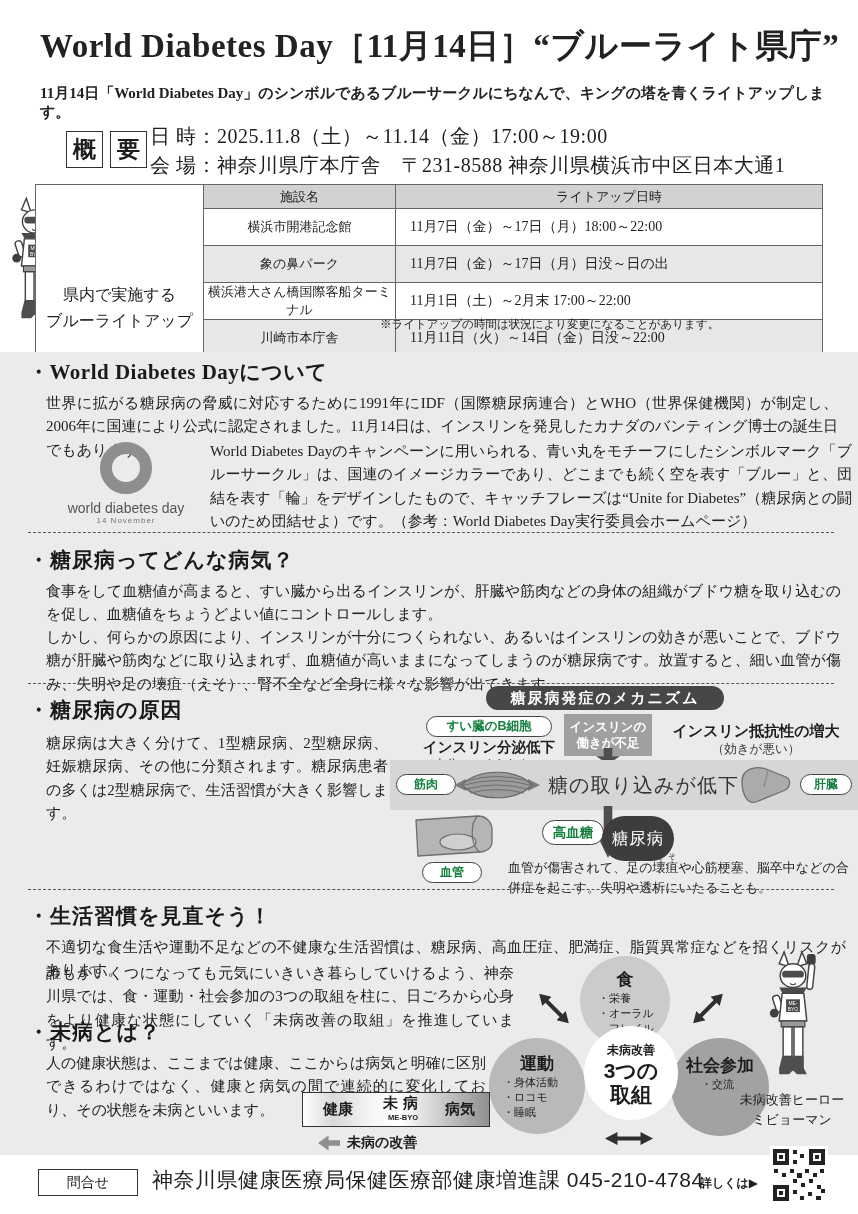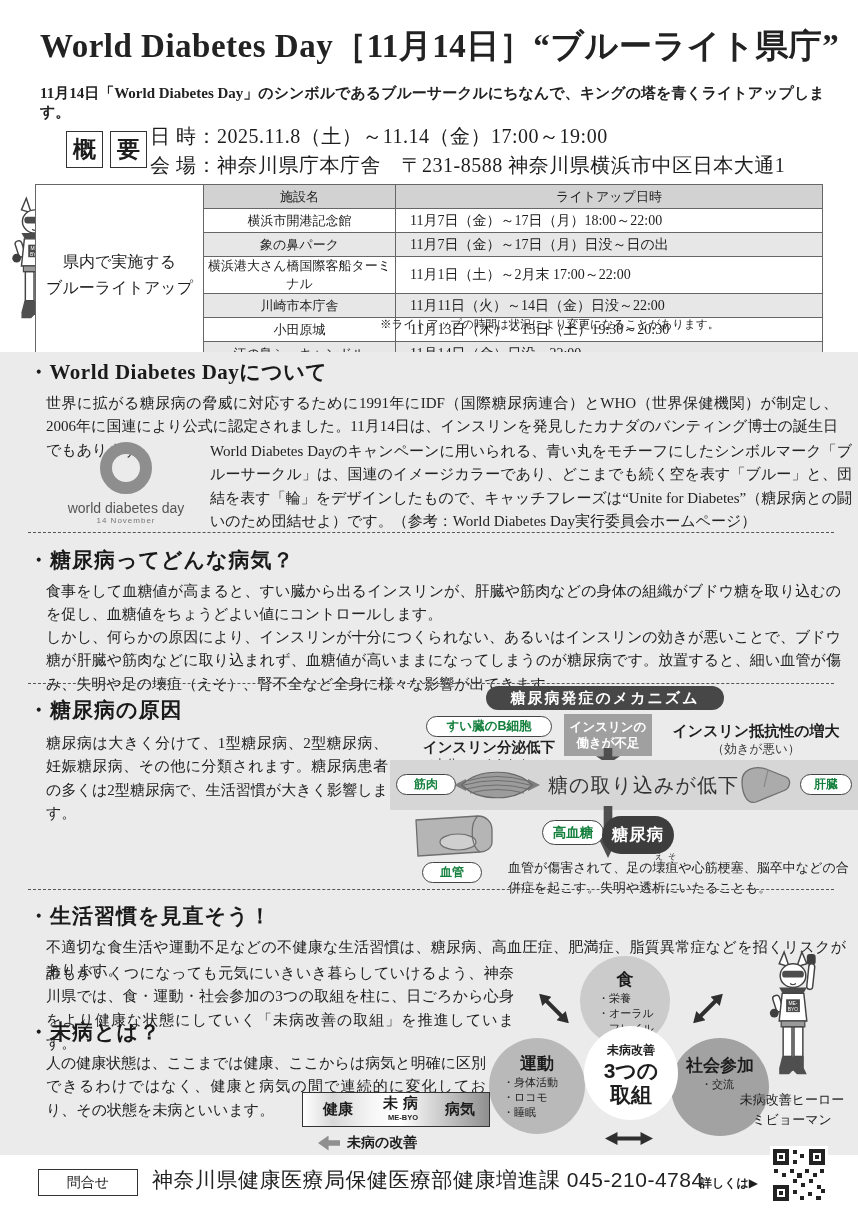--- a/index.html
+++ b/index.html
@@ -15,21 +15,21 @@
   .gaiyo { position:absolute; top:131px; left:66px; display:flex; gap:7px; }
   .gaiyo .ch { width:37px; height:37px; border:1.6px solid #333; display:flex; align-items:center; justify-content:center; font-size:23px; font-weight:700; background:#fff; }
   .ov-line1 { position:absolute; top:123px; left:150px; font-size:20px; letter-spacing:0.5px; }
   .ov-line2 { position:absolute; top:152px; left:150px; font-size:20px; letter-spacing:0.5px; }
 
   table.lightup { position:absolute; top:184px; left:35px; border-collapse:collapse; border:1.6px solid #555; background:#fff; }
   table.lightup th, table.lightup td { border:1px solid #666; }
   table.lightup th { width:192px; height:24px; background:#d2d2d2; font-size:13px; font-weight:400; }
   table.lightup th.sched-h { width:427px; }
   table.lightup td.side { width:168px; text-align:center; font-size:16px; line-height:1.6; background:#fff; }
-  table.lightup td.fac { height:24px; text-align:center; font-size:13px; }
+  table.lightup td.fac { height:37px; text-align:center; font-size:13px; }
   table.lightup td.sch { font-size:14px; padding-left:14px; }
   table.lightup tr:nth-child(odd):not(:first-child) td { background:#e7e7e7; }
   .table-note { position:absolute; top:317px; left:380px; width:443px; text-align:left; font-size:11.5px; color:#222; }
 
   .mascot-left { position:absolute; top:190px; left:6px; width:58px; height:148px; }
   .mascot-right { position:absolute; top:598px; left:753px; width:80px; height:138px; }
   .mascot-caption { position:absolute; top:738px; left:728px; width:128px; text-align:center; font-size:13px; line-height:1.5; }
 
   
   .gray-body { position:absolute; top:352px; left:0; width:858px; height:803px; background:#ebebeb;padding-left:41px; }
@@ -57,21 +57,21 @@
   .arrow-down { background:#4f4f4f; clip-path:polygon(32% 0,68% 0,68% 52%,100% 52%,50% 100%,0 52%,32% 52%); }
   .dg-arrow1 { position:absolute; left:206px; top:62px; width:24px; height:16px; }
   .dg-arrow2 { position:absolute; left:206px; top:120px; width:24px; height:52px; z-index:0; }
   .band { position:absolute; left:0; top:74px; width:468px; height:50px; background:#d6d6d6; }
   .band .pill-muscle { position:absolute; left:6px; top:14px; width:60px; height:21px; }
   .band .pill-liver  { position:absolute; left:410px; top:14px; width:52px; height:21px; }
   .band .muscle-icon { position:absolute; left:62px; top:6px; }
   .band .liver-icon  { position:absolute; left:348px; top:3px; }
   .band-text { position:absolute; left:158px; top:12px; font-size:20px; letter-spacing:1px; color:#333; }
   .hyper-pill { position:absolute; left:152px; top:134px; width:62px; height:25px; font-size:13.5px; z-index:2; }
-  .diabetes-pill { position:absolute; left:212px; top:130px; width:72px; height:38px; background:#3d3d3d; color:#fff; border-radius:999px; display:flex; align-items:center; justify-content:center; font-size:16.5px; font-weight:700; letter-spacing:1px; z-index:2; }
+  .diabetes-pill { position:absolute; left:212px; top:130px; width:72px; height:45px; background:#3d3d3d; color:#fff; border-radius:999px; display:flex; align-items:center; justify-content:center; font-size:16.5px; font-weight:400; letter-spacing:1px; z-index:2; }
   .vessel-icon { position:absolute; left:18px; top:126px; }
   .pill-vessel { position:absolute; left:32px; top:176px; width:60px; height:21px; }
   .complication { position:absolute; left:118px; top:166px; width:348px; font-size:13px; line-height:1.5; color:#222; }
   .complication rt { font-size:8px; }
 
   
   .venn { position:absolute; top:598px; left:485px; width:300px; height:196px; font-family:"Liberation Sans","DejaVu Sans",sans-serif; }
   .circ { position:absolute; border-radius:50%; text-align:center; }
   .circ .c-title { font-weight:700; font-size:17px; color:#1c1c1c; }
   .circ .c-item { font-size:11px; text-align:left; color:#222; line-height:1.35; }

